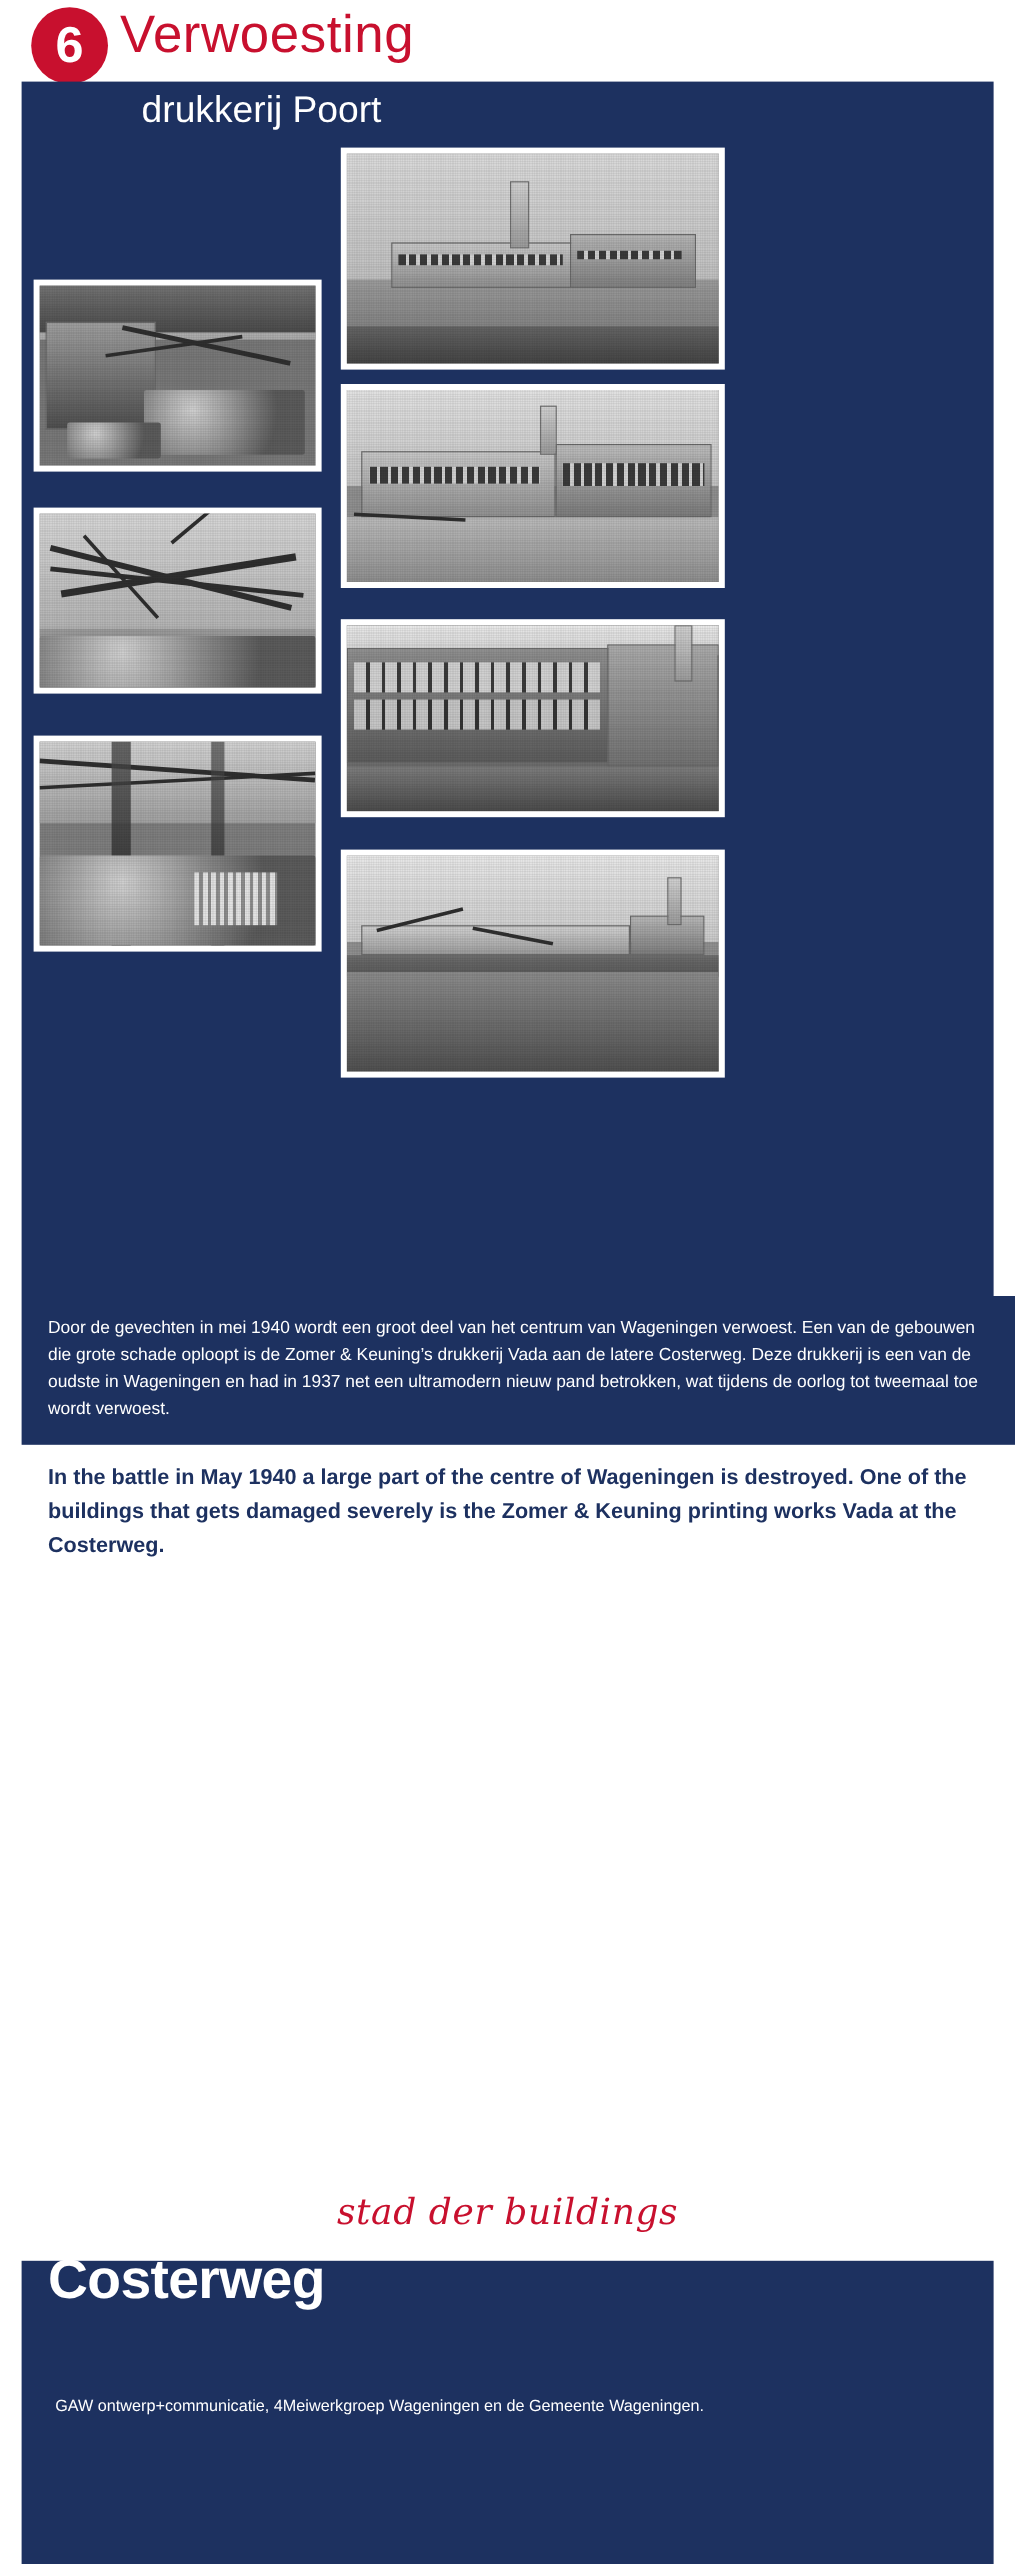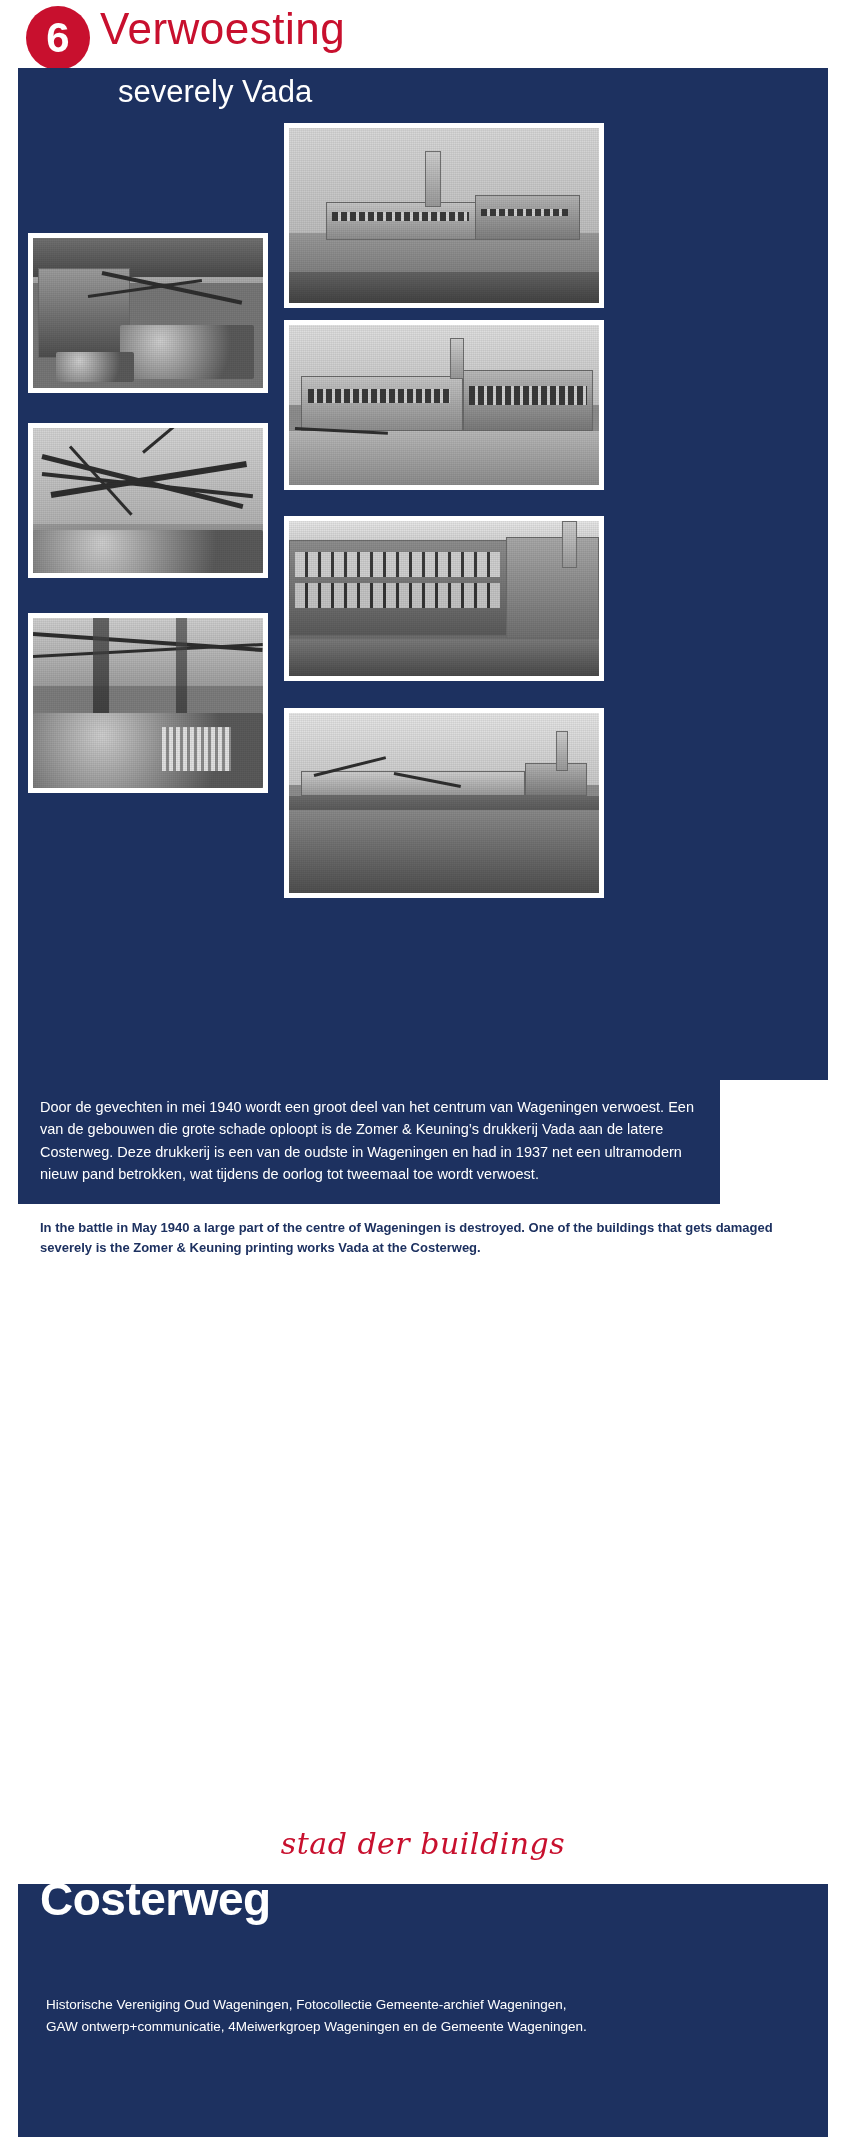--- a/index.html
+++ b/index.html
@@ -125,37 +125,37 @@
   .dark-mass {
     position: absolute;
     background: linear-gradient(#4a4a4a, #1f1f1f);
   }
 
   
   .caption-nl {
     position: absolute;
     left: 18px;
     top: 1080px;
-    width: 702px;
+    width: 828px;
     background: #1d3160;
     color: #ffffff;
     box-sizing: border-box;
     padding: 16px 22px 18px 22px;
     font-size: 14.5px;
     line-height: 1.55;
   }
   .caption-en {
     position: absolute;
     left: 18px;
     top: 1208px;
     width: 810px;
     color: #1d3160;
     box-sizing: border-box;
     padding: 10px 22px 0 22px;
-    font-size: 13px;
+    font-size: 18px;
     line-height: 1.55;
     font-weight: 600;
   }
 
   
   .footer-band {
     position: absolute;
     left: 18px;
     top: 1884px;
     width: 810px;
@@ -196,21 +196,21 @@
 </style>
 </head>
 <body>
 
 <div class="header">
   <div class="number-badge">6</div>
   <div class="title-main">Verwoesting</div>
 </div>
 
 <div class="panel">
-  <div class="subtitle">severely Vada</div>
+  <div class="subtitle">drukkerij Poort</div>
 
   <div class="photo" style="left:266px; top:55px; width:320px; height:185px;">
     <div class="inner">
       <div class="ph-sky" style="height:62%;"></div>
       <div class="ph-ground" style="height:40%;"></div>
       <div class="bldg" style="left:12%; top:42%; width:78%; height:22%;"></div>
       <div class="bldg" style="left:60%; top:38%; width:34%; height:26%; background:linear-gradient(#b4b4b4,#7f7f7f);"></div>
       <div class="chimney" style="left:44%; top:13%; width:5%; height:32%;"></div>
       <div class="win-row" style="left:14%; top:48%; width:44%; height:5%;"></div>
       <div class="win-row" style="left:62%; top:46%; width:28%; height:4%;"></div>
@@ -301,15 +301,14 @@
   </div>
 </div>
 
 <div class="caption-nl">Door de gevechten in mei 1940 wordt een groot deel van het centrum van Wageningen verwoest. Een van de gebouwen die grote schade oploopt is de Zomer &amp; Keuning’s drukkerij Vada aan de latere Costerweg. Deze drukkerij is een van de oudste in Wageningen en had in 1937 net een ultramodern nieuw pand betrokken, wat tijdens de oorlog tot tweemaal toe wordt verwoest.</div>
 <div class="caption-en">In the battle in May 1940 a large part of the centre of Wageningen is destroyed. One of the buildings that gets damaged severely is the Zomer &amp; Keuning printing works Vada at the Costerweg.</div>
 
 <div class="footer-script">stad der buildings</div>
 <div class="footer-band"></div>
 <div class="footer-word">Costerweg</div>
 <div class="footer-credits">
-  <span class="credit-line">Historische Vereniging Oud Wageningen, Fotocollectie Gemeente-archief Wageningen,</span>
   <span class="credit-line">GAW ontwerp+communicatie, 4Meiwerkgroep Wageningen en de Gemeente Wageningen.</span>
 </div>
 
 </body></html>

